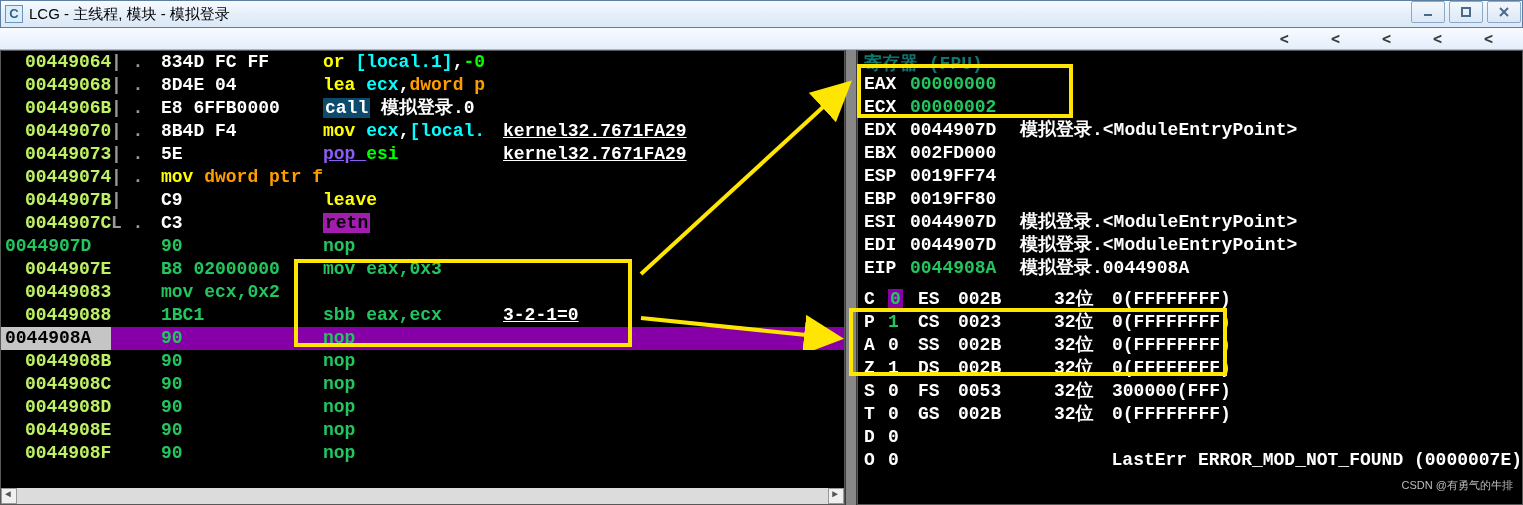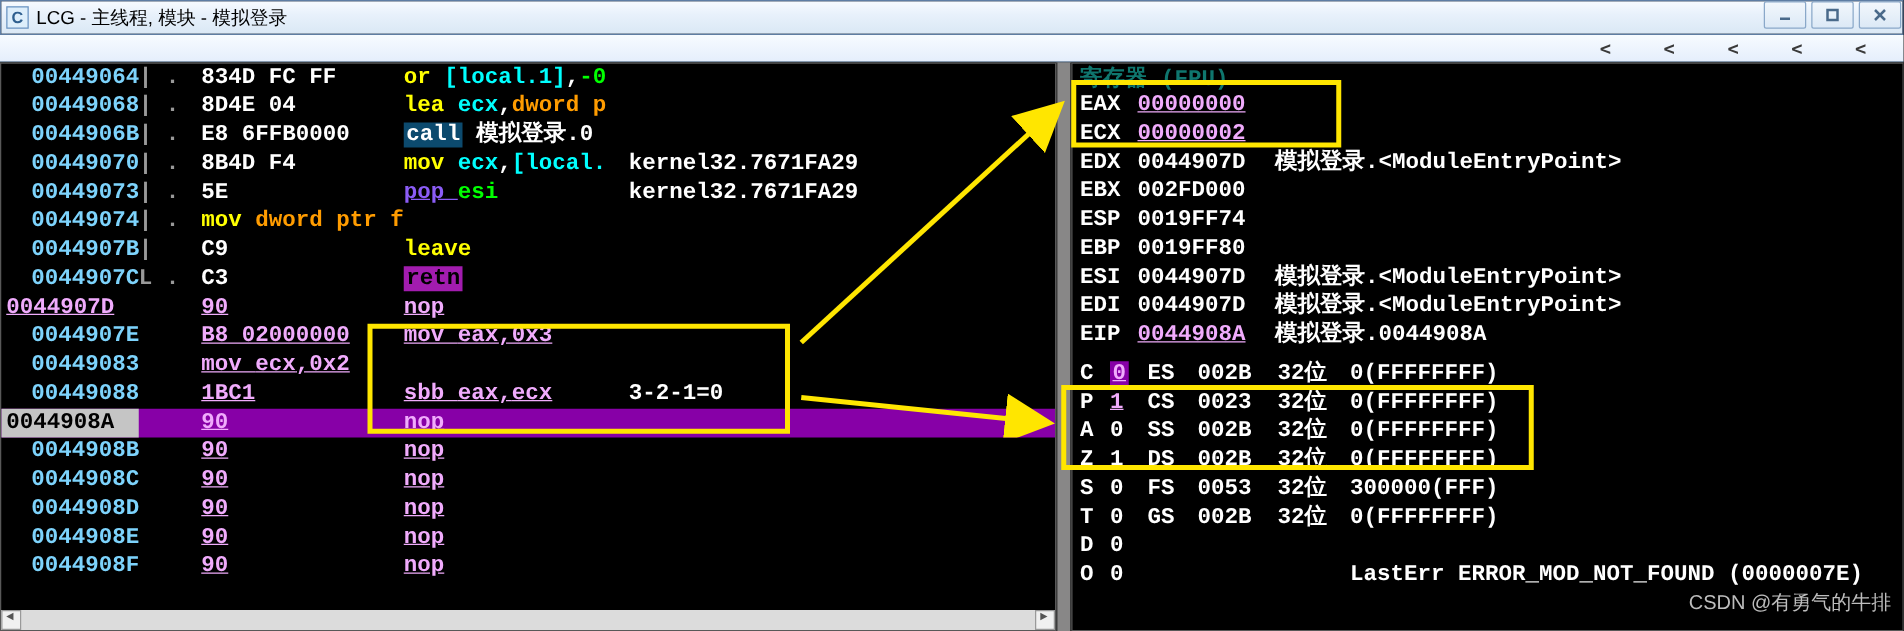--- a/index.html
+++ b/index.html
@@ -81,24 +81,24 @@
   .row {
     display: flex;
     height: 23px;
     line-height: 23px;
     white-space: pre;
   }
   .c-addr { width: 110px; padding-left: 4px;}
   .c-flow { width: 50px; text-align:left;}
   .c-bytes { width: 162px;}
   .c-dis  { width: 180px;}
-  .c-cmt  { flex: 1; color: #fff;}
+  .c-cmt  { flex: 1; color: #fff; text-decoration: underline;}
   .white { color: #fff; }
-  .gray  { color: #7dd3fc; padding-left: 24px;}
-  .red   { color: #f0abfc; text-decoration: underline; }
+  .gray  { color: #bef264; padding-left: 24px;}
+  .red   { color: #22c55e; }
   .yellow{ color: #ffff00;}
   .cyan  { color: #00ffff;}
   .green { color: #00ff00;}
   .orange{ color: #ff9c00;}
   .magenta{color:#8b5cf6;text-decoration:underline;}
   .bg-red   { background:#0c4a6e; color:#fff; padding:0 2px;}
   .bg-cyan  { background:#a21caf; color:#000; padding:0 2px;}
   .row-sel  { background:#8700a7; }
   .row-sel .c-addr{ background:#c5c5c5; color:#000;}
   .flowchar{ color:#999;}
@@ -115,33 +115,33 @@
     color:#0f766e; padding:2px 6px 2px 6px; height:22px; line-height:22px;
   }
   .rg-row{
     display:flex; height:23px; line-height:23px; white-space:pre;
     padding-left:6px;
   }
   .rg-name{ width:46px; }
   .rg-val { width:110px;}
   .rg-extra{ }
   .flag-row{ display:flex; height:23px; line-height:23px; white-space:pre; padding-left:6px;}
-  .fl-n{width:24px;} .fl-v{width:30px;} .fl-seg{width:40px;} .fl-sv{width:64px;} .fl-bit{width:58px;} .fl-rng{flex:1;}
+  .fl-n{width:24px;} .fl-v{width:30px;} .fl-seg{width:40px;} .fl-sv{width:64px;} .fl-bit{width:58px;margin-left:32px;} .fl-rng{flex:1;}
   .bg-mag{ background:#8700a7; padding:0 2px;}
   
   .hi-box{
     position:absolute;
     border:4px solid #ffe600;
     pointer-events:none;
   }
   
   svg.arrow{ position:absolute; pointer-events:none;}
   .watermark{
     position:absolute; right:10px; bottom:12px;
-    color:#bdbdbd; font-size:16px;
+    color:#bdbdbd; font-size:11px;
     font-family:"Microsoft YaHei","SimSun",sans-serif;
     font-weight:normal;
     text-shadow:0 0 2px #000;
   }
   .scroll-bot{
     position:absolute; left:0; right:0; bottom:0; height:16px;
     background:#dcdcdc;
   }
   .sb-l, .sb-r{ position:absolute; top:0; width:16px;height:16px;background:#f0f0f0;border:1px solid #999;}
   .sb-l{left:0;} .sb-r{right:0;}

